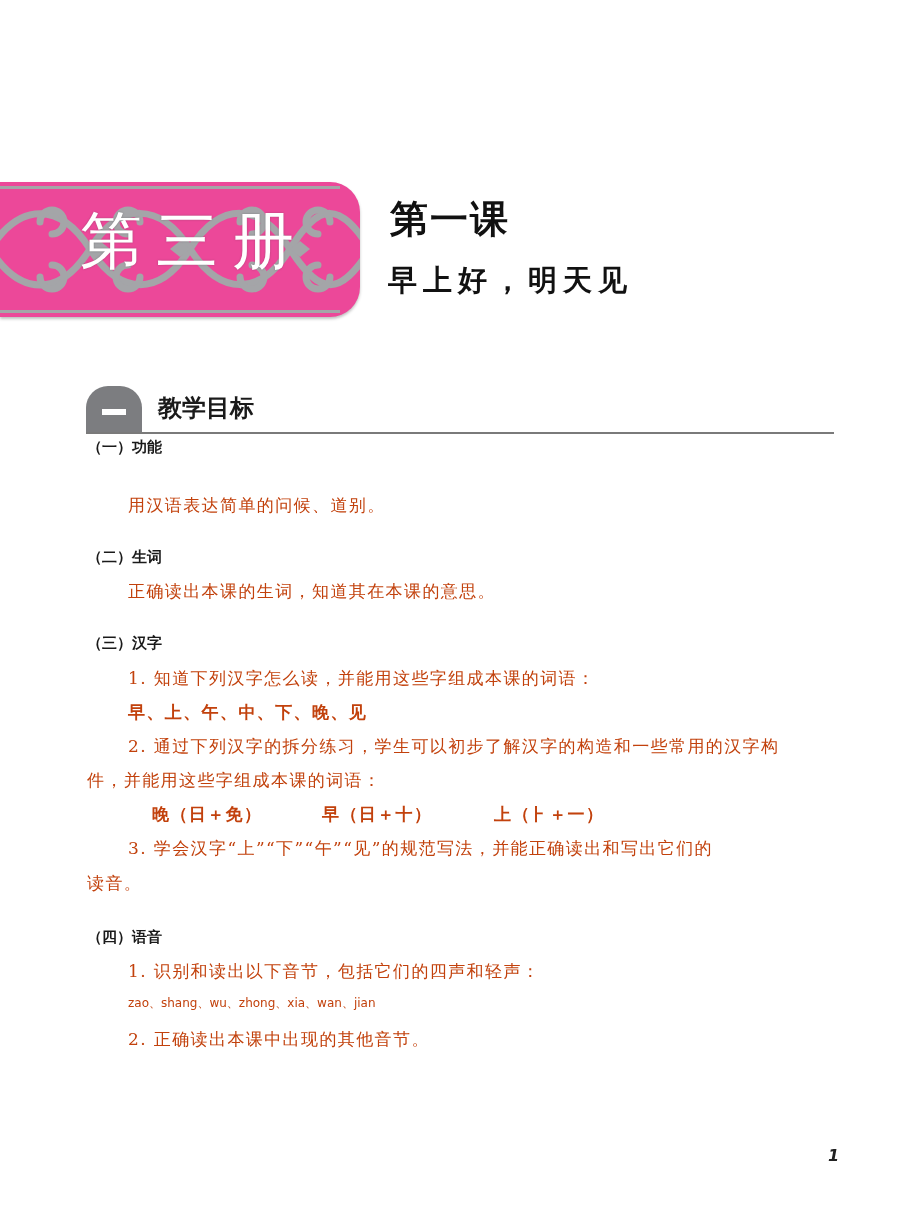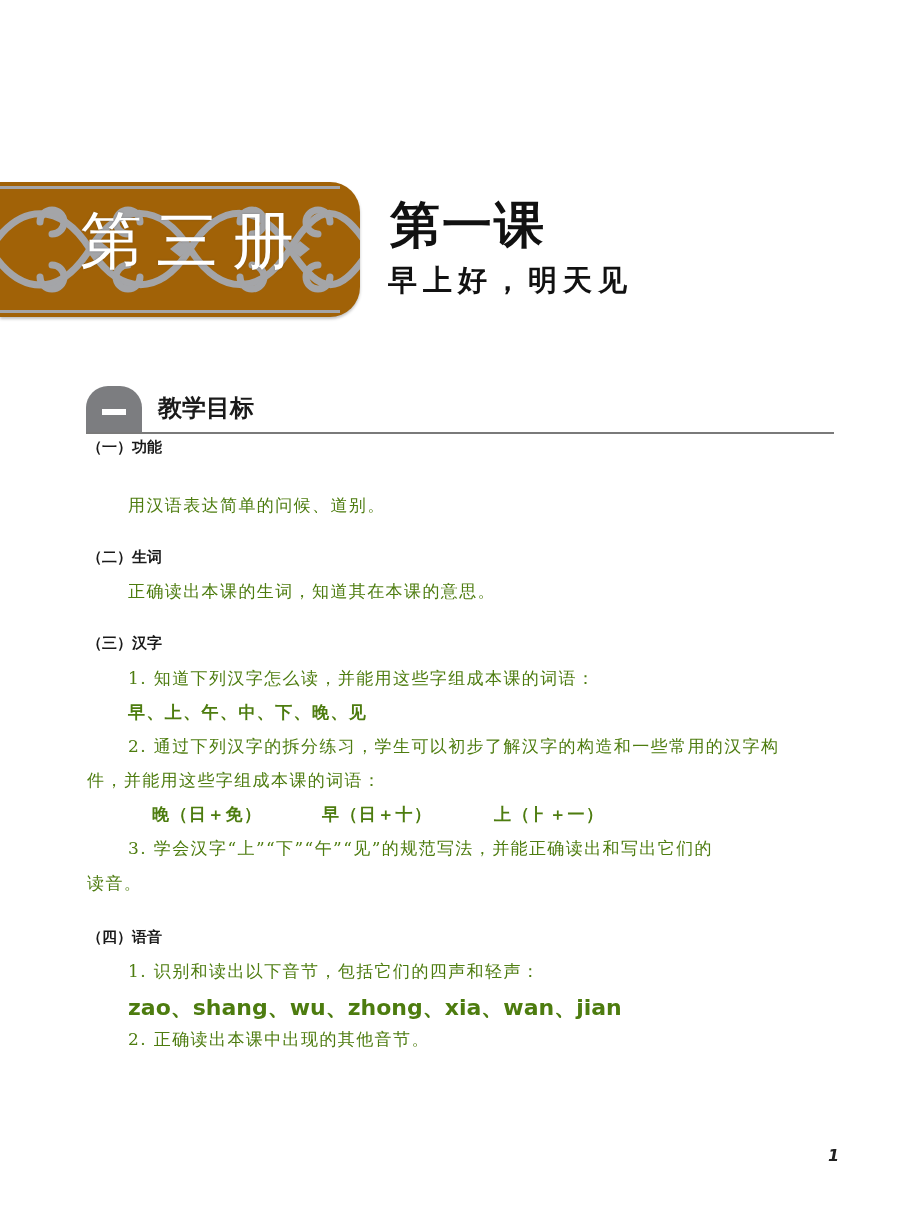--- a/index.html
+++ b/index.html
@@ -15,21 +15,21 @@
       font-family: "DejaVu Serif", "Liberation Serif", serif;
       color: #1a1a1a;
     }
     
     .banner {
       position: absolute;
       left: 0;
       top: 182px;
       width: 360px;
       height: 135px;
-      background: #a16207;
+      background: #ec4899;
       border-radius: 0 30px 30px 0;
       overflow: hidden;
       box-shadow: 0 2px 3px rgba(0,0,0,0.25);
     }
     .banner svg.pattern {
       position: absolute;
       left: 0;
       top: 0;
       width: 360px;
       height: 135px;
@@ -54,21 +54,21 @@
       font-weight: normal;
       line-height: 1;
       text-shadow: 0 0 2px rgba(60,60,60,0.4);
     }
     .lesson-title {
       position: absolute;
       left: 390px;
       top: 200px;
       font-family: "DejaVu Serif", serif;
       font-weight: bold;
-      font-size: 50px;
+      font-size: 38px;
       line-height: 1;
       color: #111;
       letter-spacing: 2px;
     }
     .lesson-subtitle {
       position: absolute;
       left: 388px;
       top: 266px;
       font-family: "DejaVu Serif", serif;
       font-weight: bold;
@@ -123,32 +123,31 @@
       font-weight: bold;
       font-size: 15px;
       line-height: 1;
       color: #1a1a1a;
     }
     .line {
       position: absolute;
       font-family: "DejaVu Serif", "Liberation Serif", serif;
       font-size: 17px;
       line-height: 1;
-      color: #4d7c0f;
+      color: #c2410c;
       white-space: nowrap;
       letter-spacing: 1.4px;
     }
     .line.indent { left: 128px; }
     .line.noindent { left: 87px; }
     .line.bold { font-weight: bold; }
     .line.pinyin {
       font-family: "DejaVu Sans", "Liberation Sans", sans-serif;
       letter-spacing: 0;
-      font-size: 22px;
-      font-weight: bold;
+      font-size: 12px;
     }
     .decomp span { display: inline-block; }
     .page-number {
       position: absolute;
       left: 828px;
       top: 1146px;
       font-family: "DejaVu Sans", "Liberation Sans", sans-serif;
       font-style: italic;
       font-weight: bold;
       font-size: 16px;

